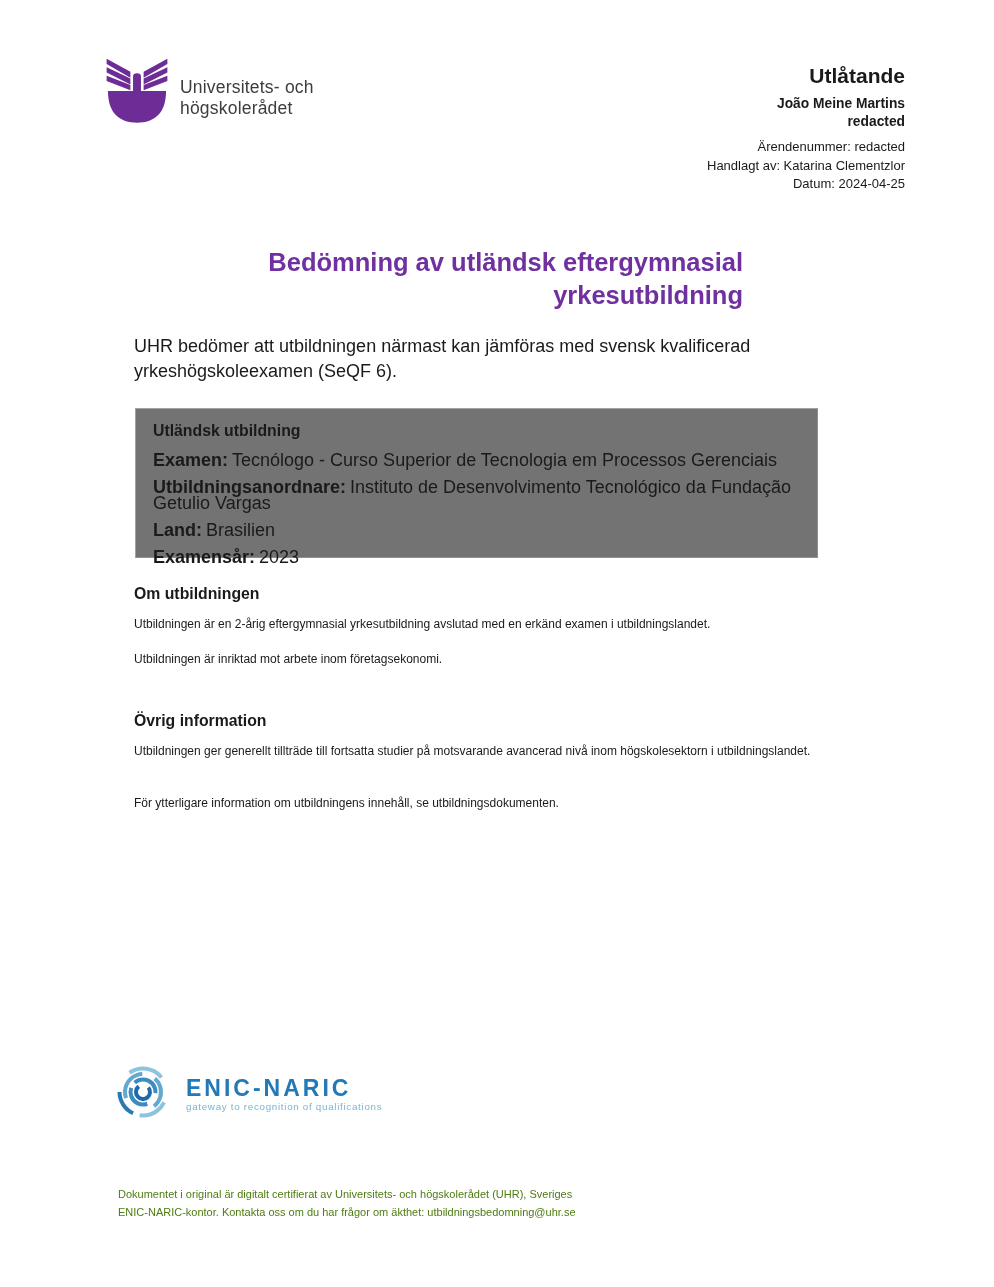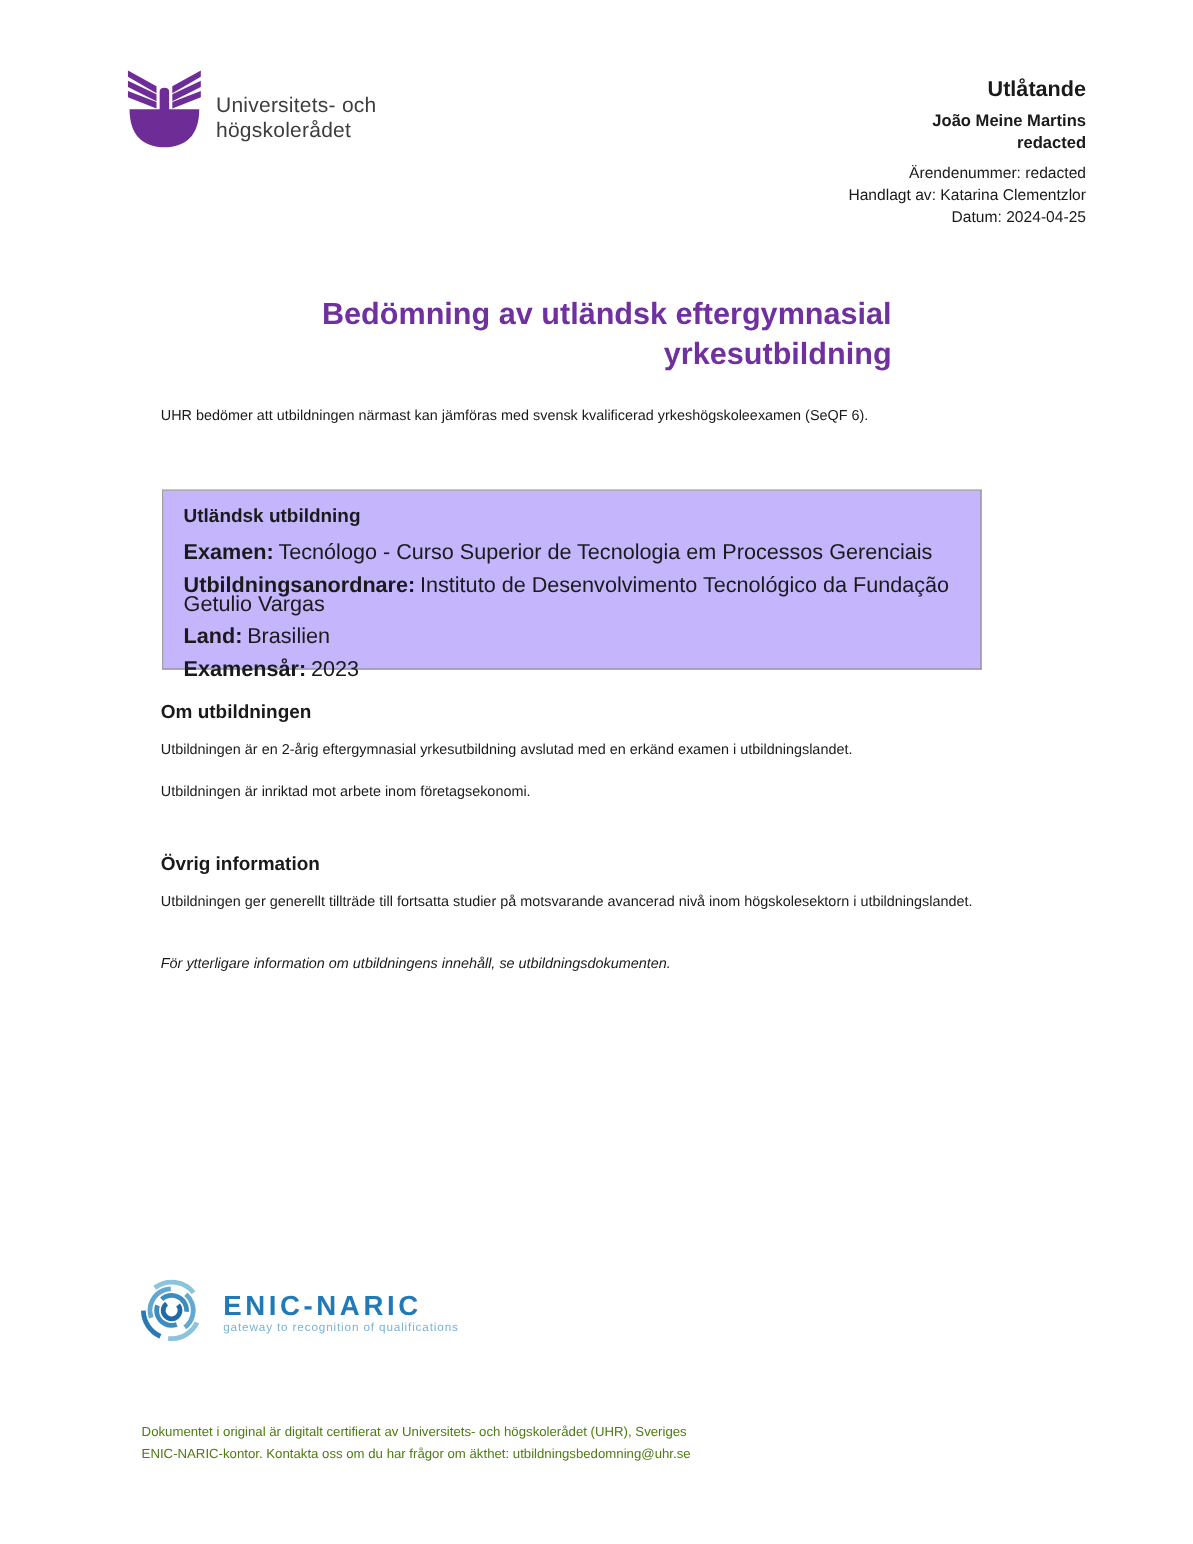--- a/index.html
+++ b/index.html
@@ -32,21 +32,21 @@
     letter-spacing: 0.2px;
   }
 
   .header-meta {
     position: absolute;
     right: 89px;
     top: 64px;
     text-align: right;
   }
   .doc-type {
-    font-size: 18px;
+    font-size: 21px;
     font-weight: bold;
     margin-bottom: 7px;
   }
   .recipient {
     font-size: 13.8px;
     font-weight: bold;
     line-height: 17.5px;
   }
   .meta-lines { margin-top: 8px; }
   .meta-lines div {
@@ -66,37 +66,37 @@
     font-weight: bold;
     color: #7030A0;
     text-align: right;
   }
   .lead {
     position: absolute;
     left: 134px;
     top: 334px;
     width: 668px;
     margin: 0;
-    font-size: 12px;
+    font-size: 18px;
     line-height: 25px;
   }
 
   
   .edu-box {
     position: absolute;
     left: 135px;
     top: 408px;
     width: 683px;
     height: 150px;
     box-sizing: border-box;
     border: 1px solid #a3a3a3;
     border-right-color: #8f8f8f;
     border-bottom-color: #8f8f8f;
     padding: 12px 17px 8px 17px;
-    background: #c4b5fd;
+    background: #737373;
   }
   .edu-box h2 {
     margin: 0 0 1px 0;
     font-size: 15.8px;
     line-height: 20px;
   }
   .field {
     margin-top: 11px;
     font-size: 18px;
     line-height: 16px;
@@ -114,21 +114,21 @@
   .sec h2 {
     margin: 0 0 9px 0;
     font-size: 15.8px;
     line-height: 20px;
   }
   .sec p {
     margin: 0 0 13px 0;
     font-size: 12px;
     line-height: 22px;
   }
-  .sec p.spaced { margin-top: 30px; font-style: italic; }
+  .sec p.spaced { margin-top: 30px; }
 
   
   .footer-brand {
     position: absolute;
     left: 116px;
     top: 1066px;
     display: flex;
     align-items: flex-start;
   }
   .footer-brand svg { display: block; }

